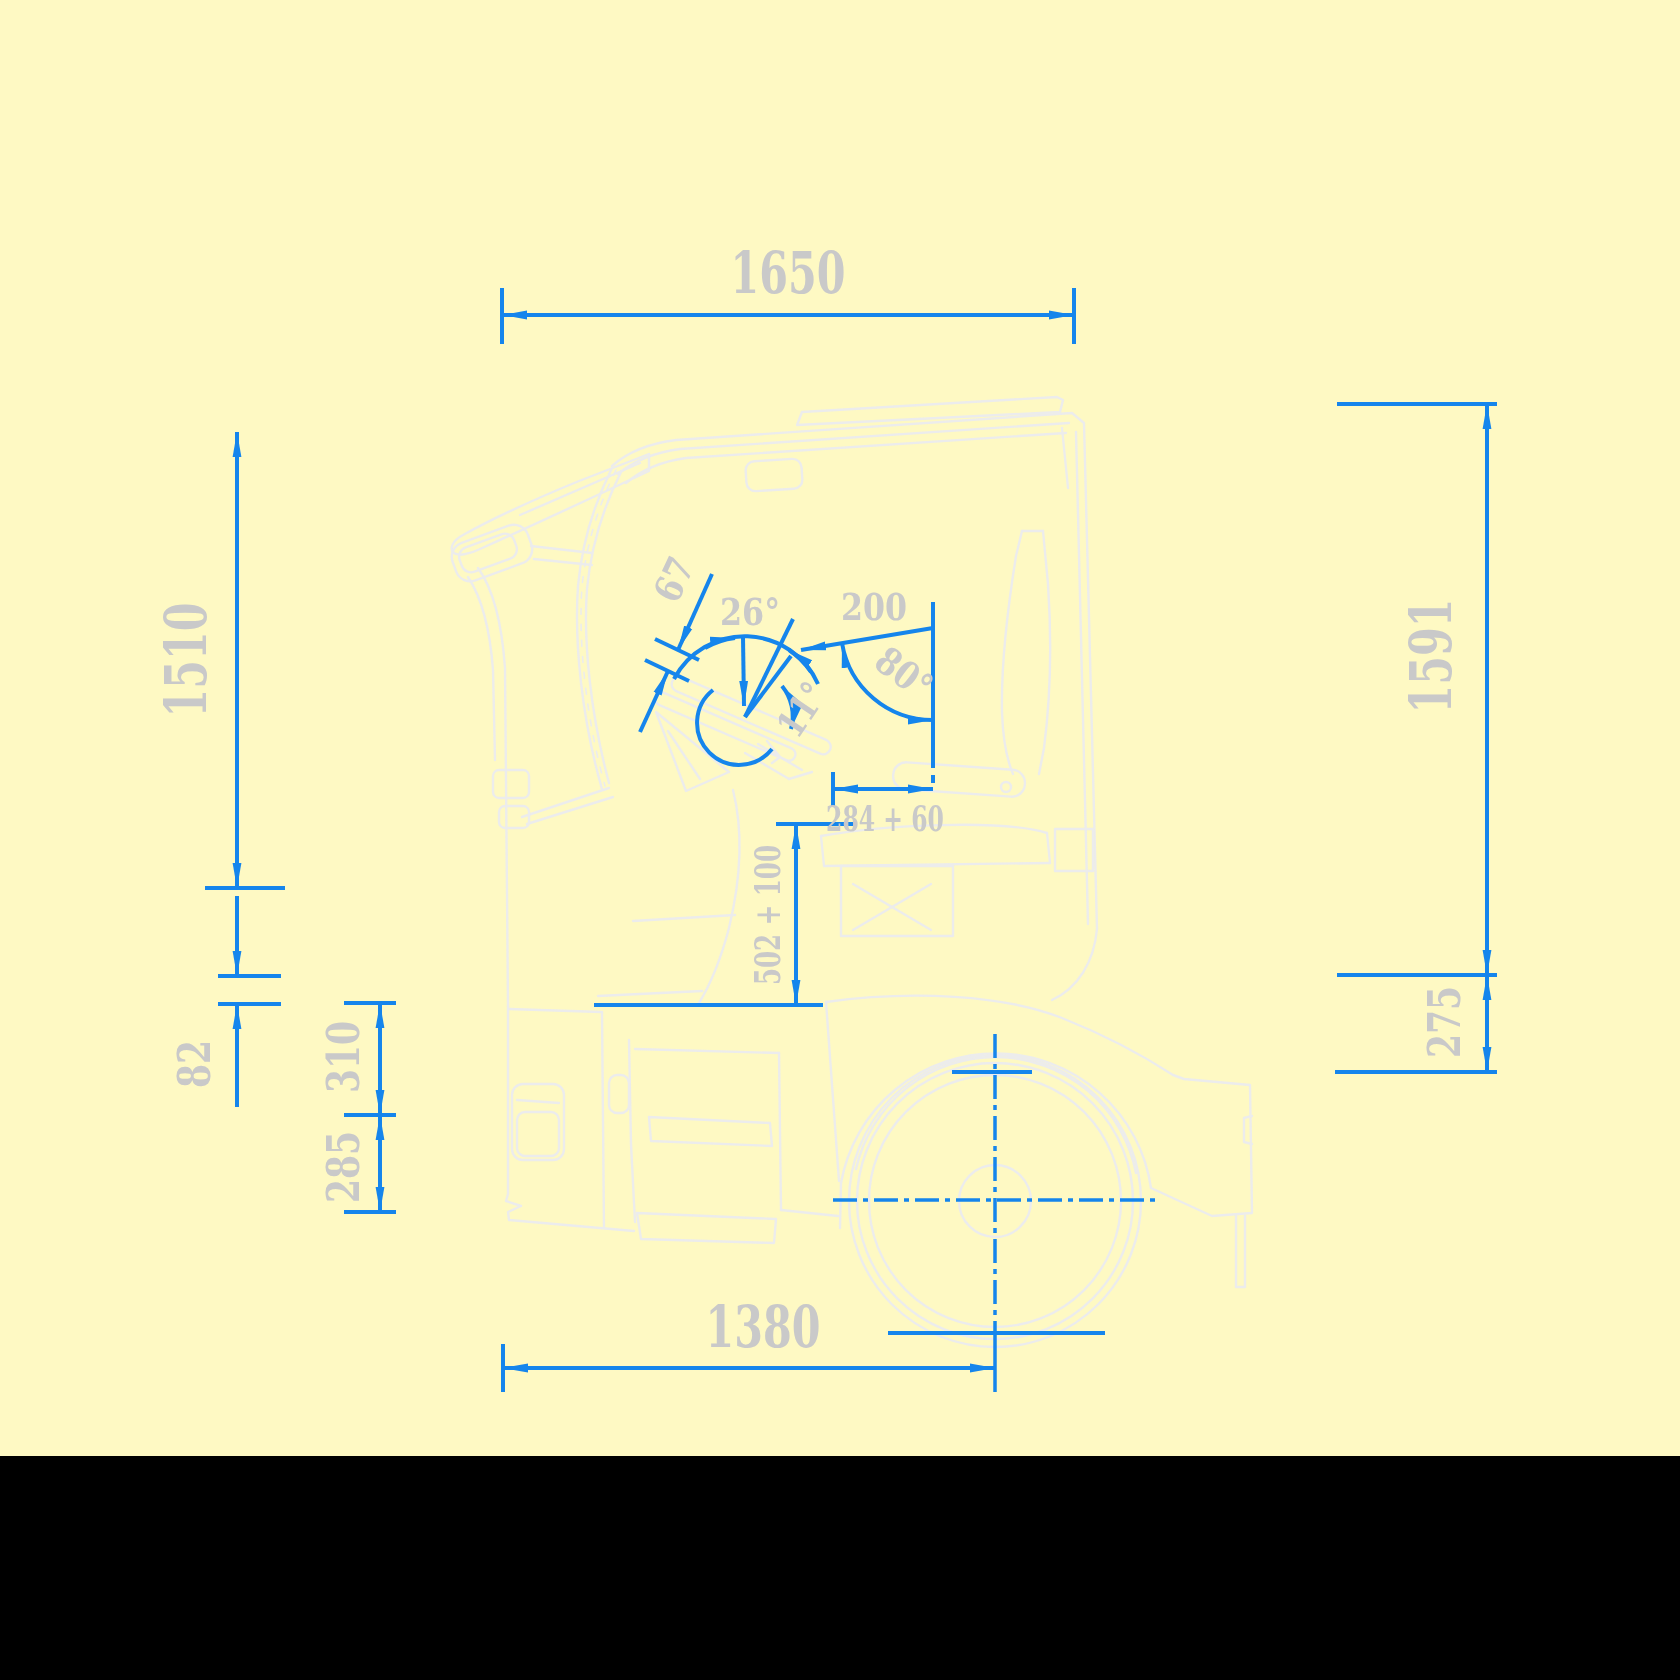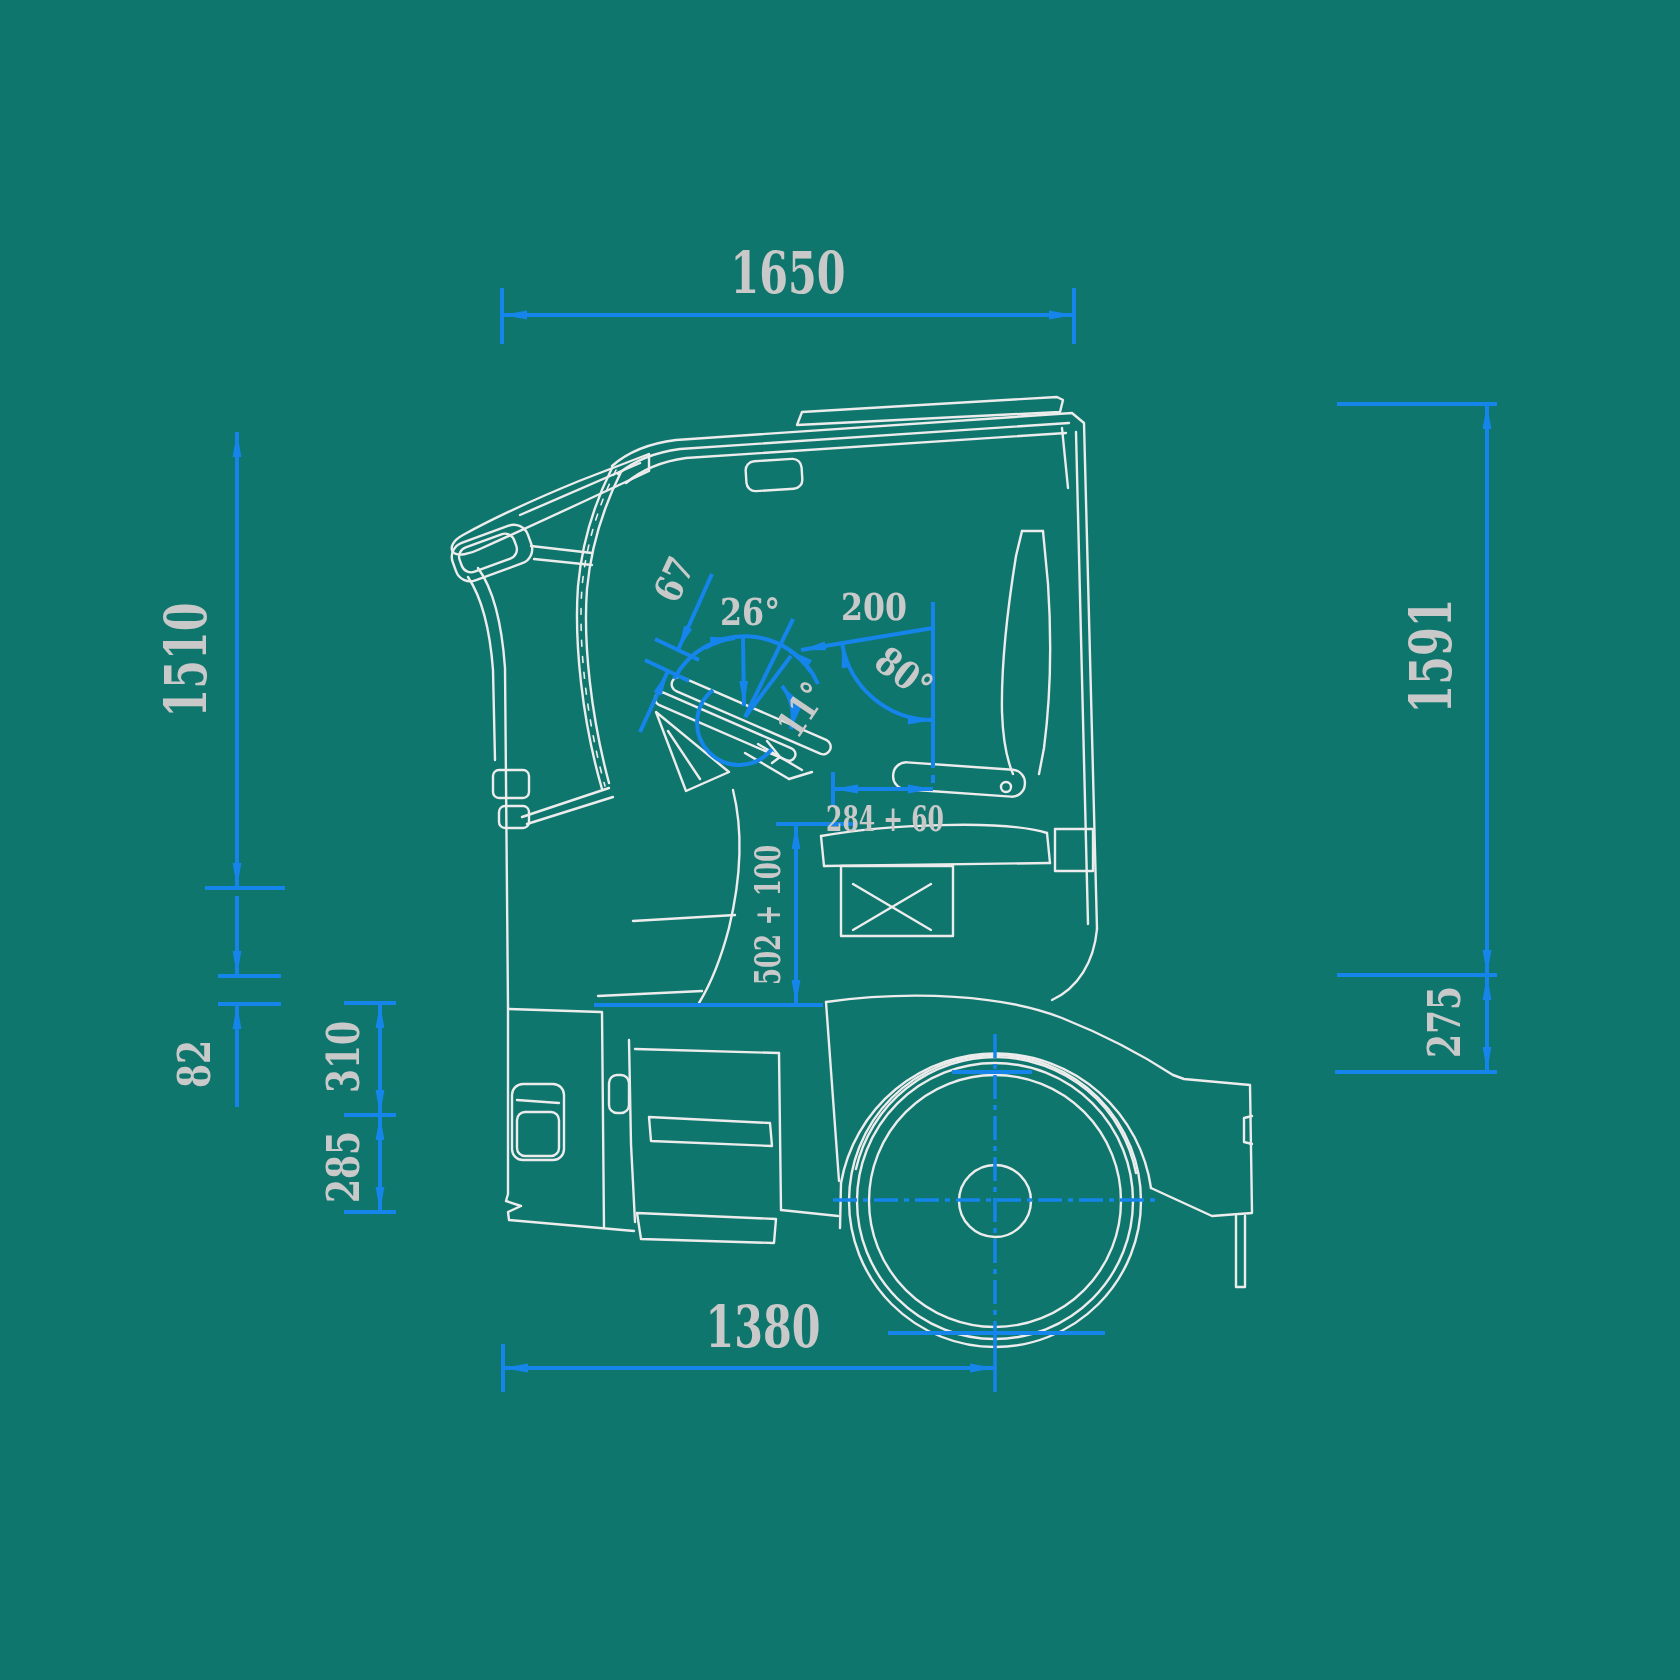--- a/index.html
+++ b/index.html
@@ -1,16 +1,16 @@
 <!DOCTYPE html>
 <html><head>
 <meta charset="utf-8">
 <style>
   html,body{margin:0;padding:0;background:#000;}
-  .canvas{position:relative;width:1680px;height:1680px;background:#0f766e;overflow:hidden;}
+  .canvas{position:relative;width:1680px;height:1456px;background:#fef9c3;overflow:hidden;}
   svg{position:absolute;left:0;top:0;}
   text{font-family:"DejaVu Serif", serif;font-weight:bold;}
 </style>
 </head>
 <body>
 
 <div class="canvas">
 <svg width="1680" height="1680" viewBox="0 0 1680 1680">
   <defs>
     <marker id="arr" viewBox="0 0 26 12" refX="25" refY="6" markerWidth="26" markerHeight="12" markerUnits="userSpaceOnUse" orient="auto-start-reverse">

